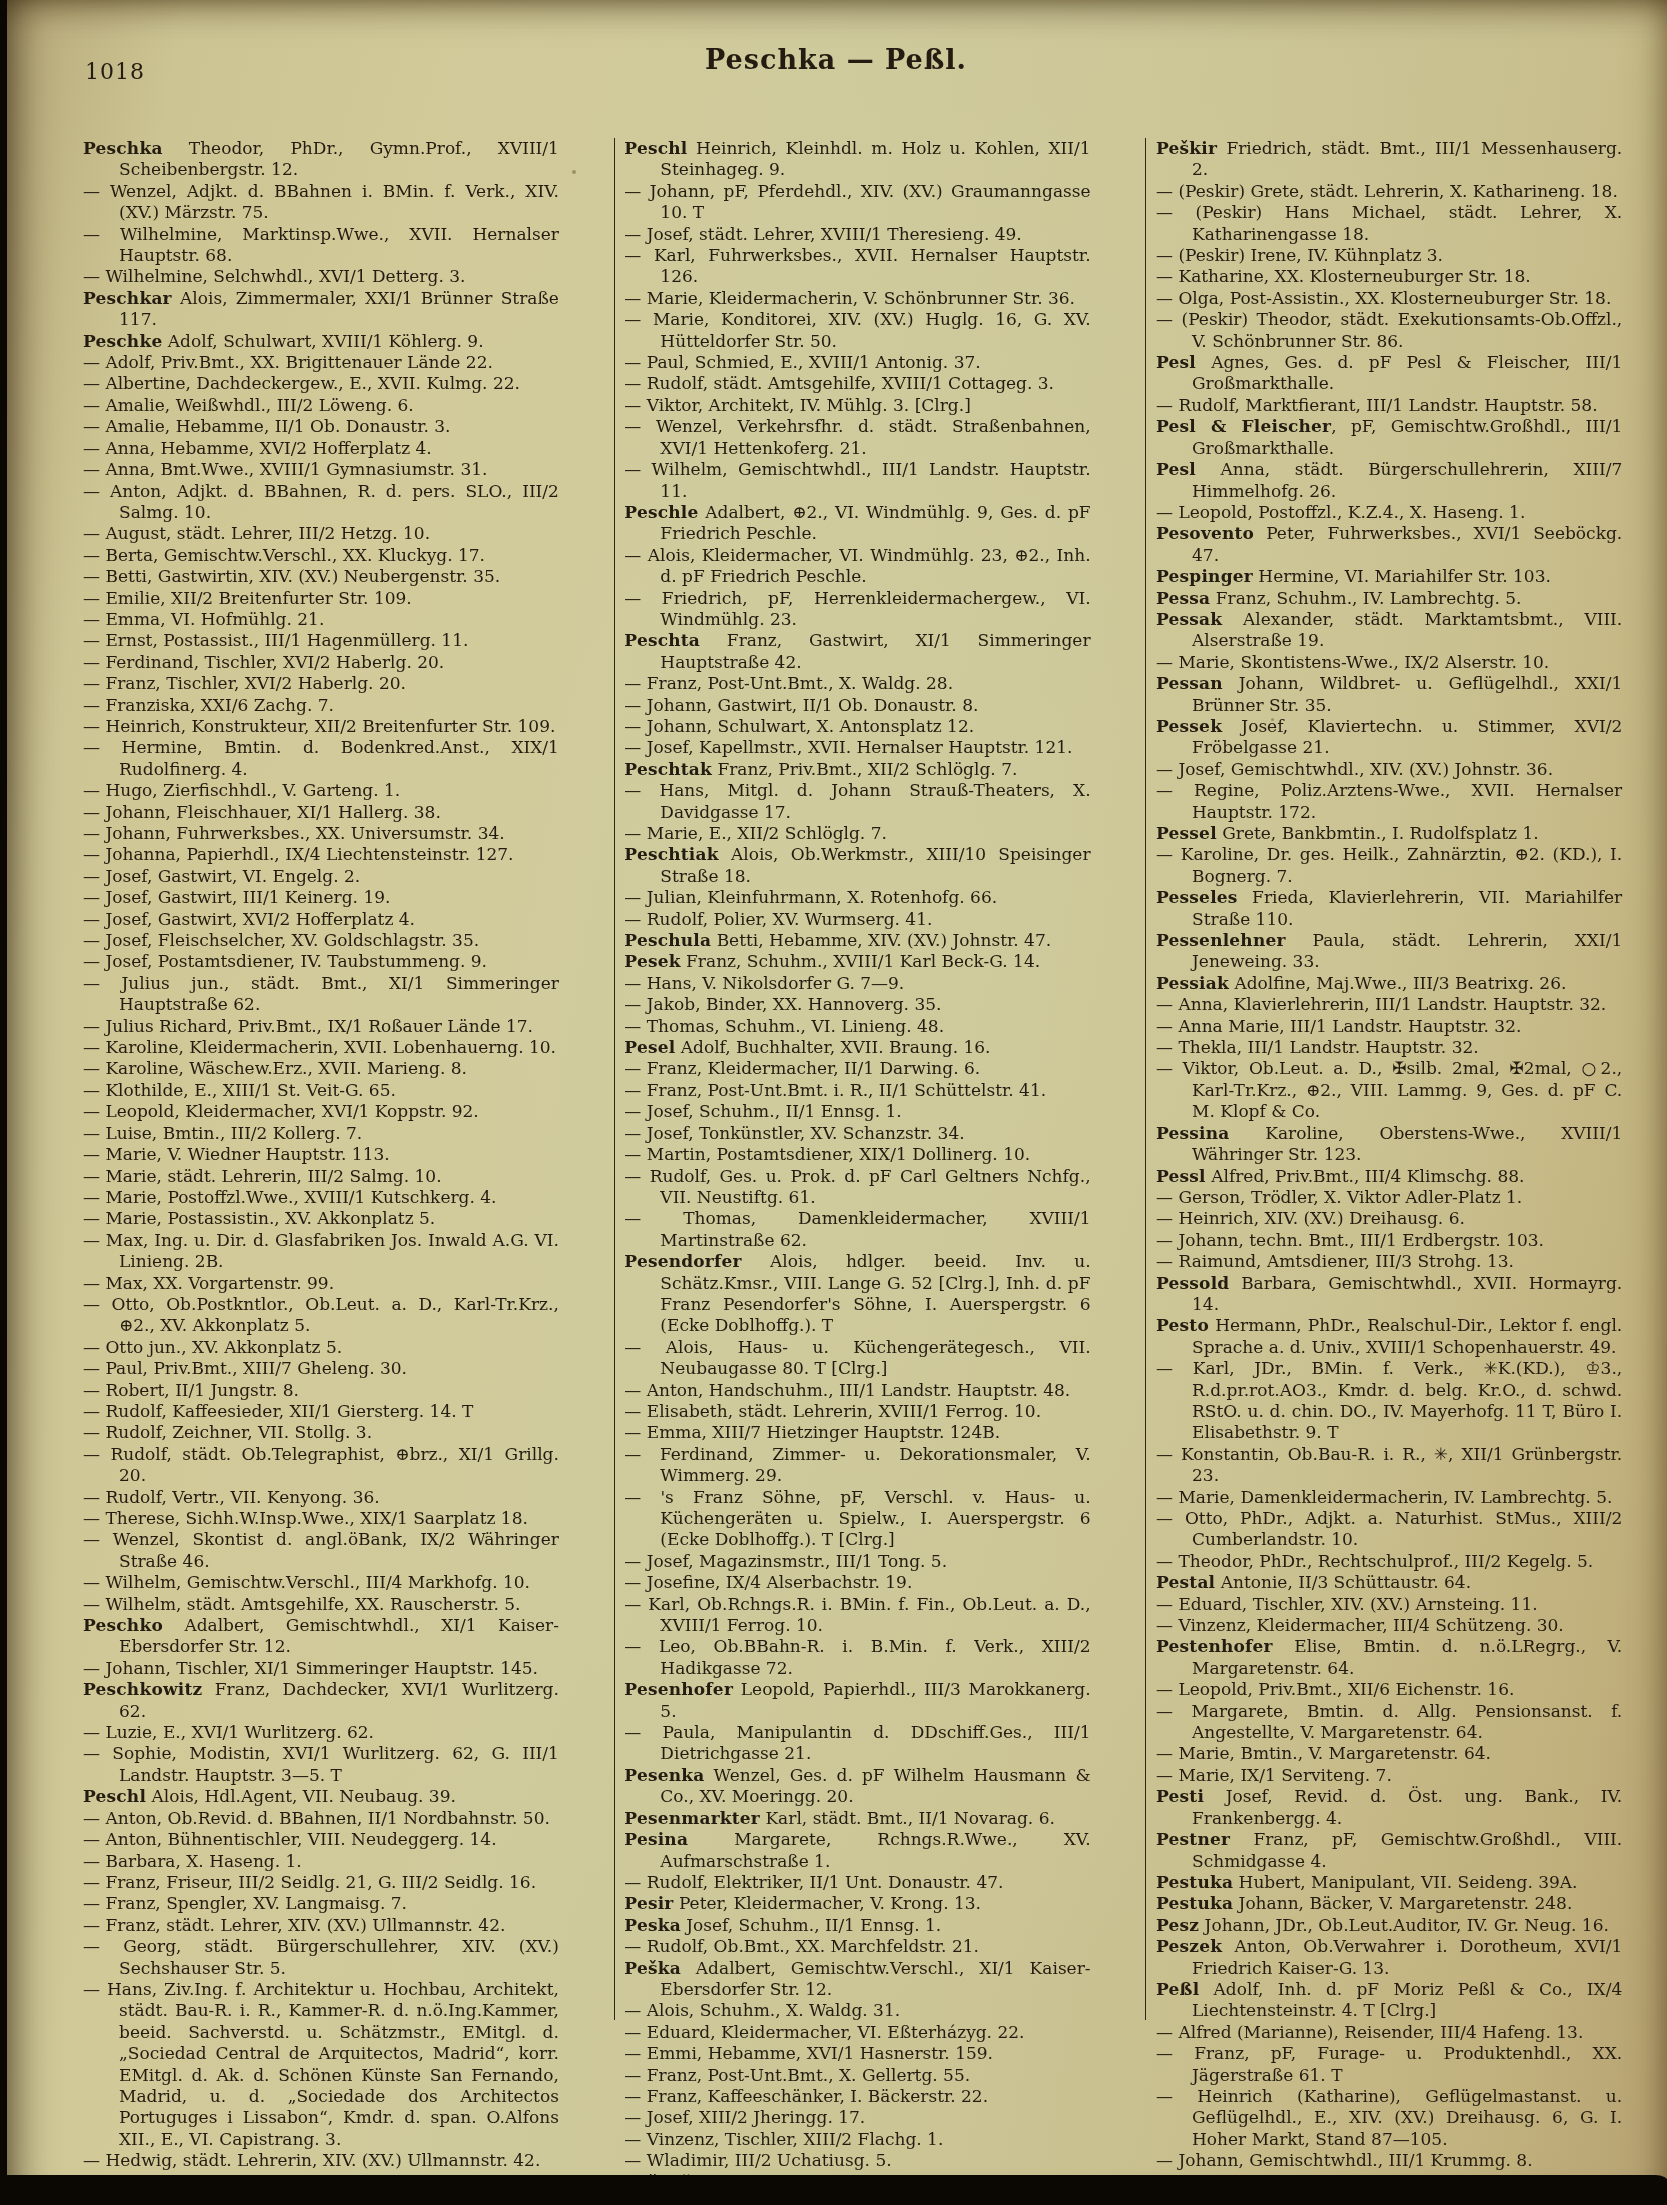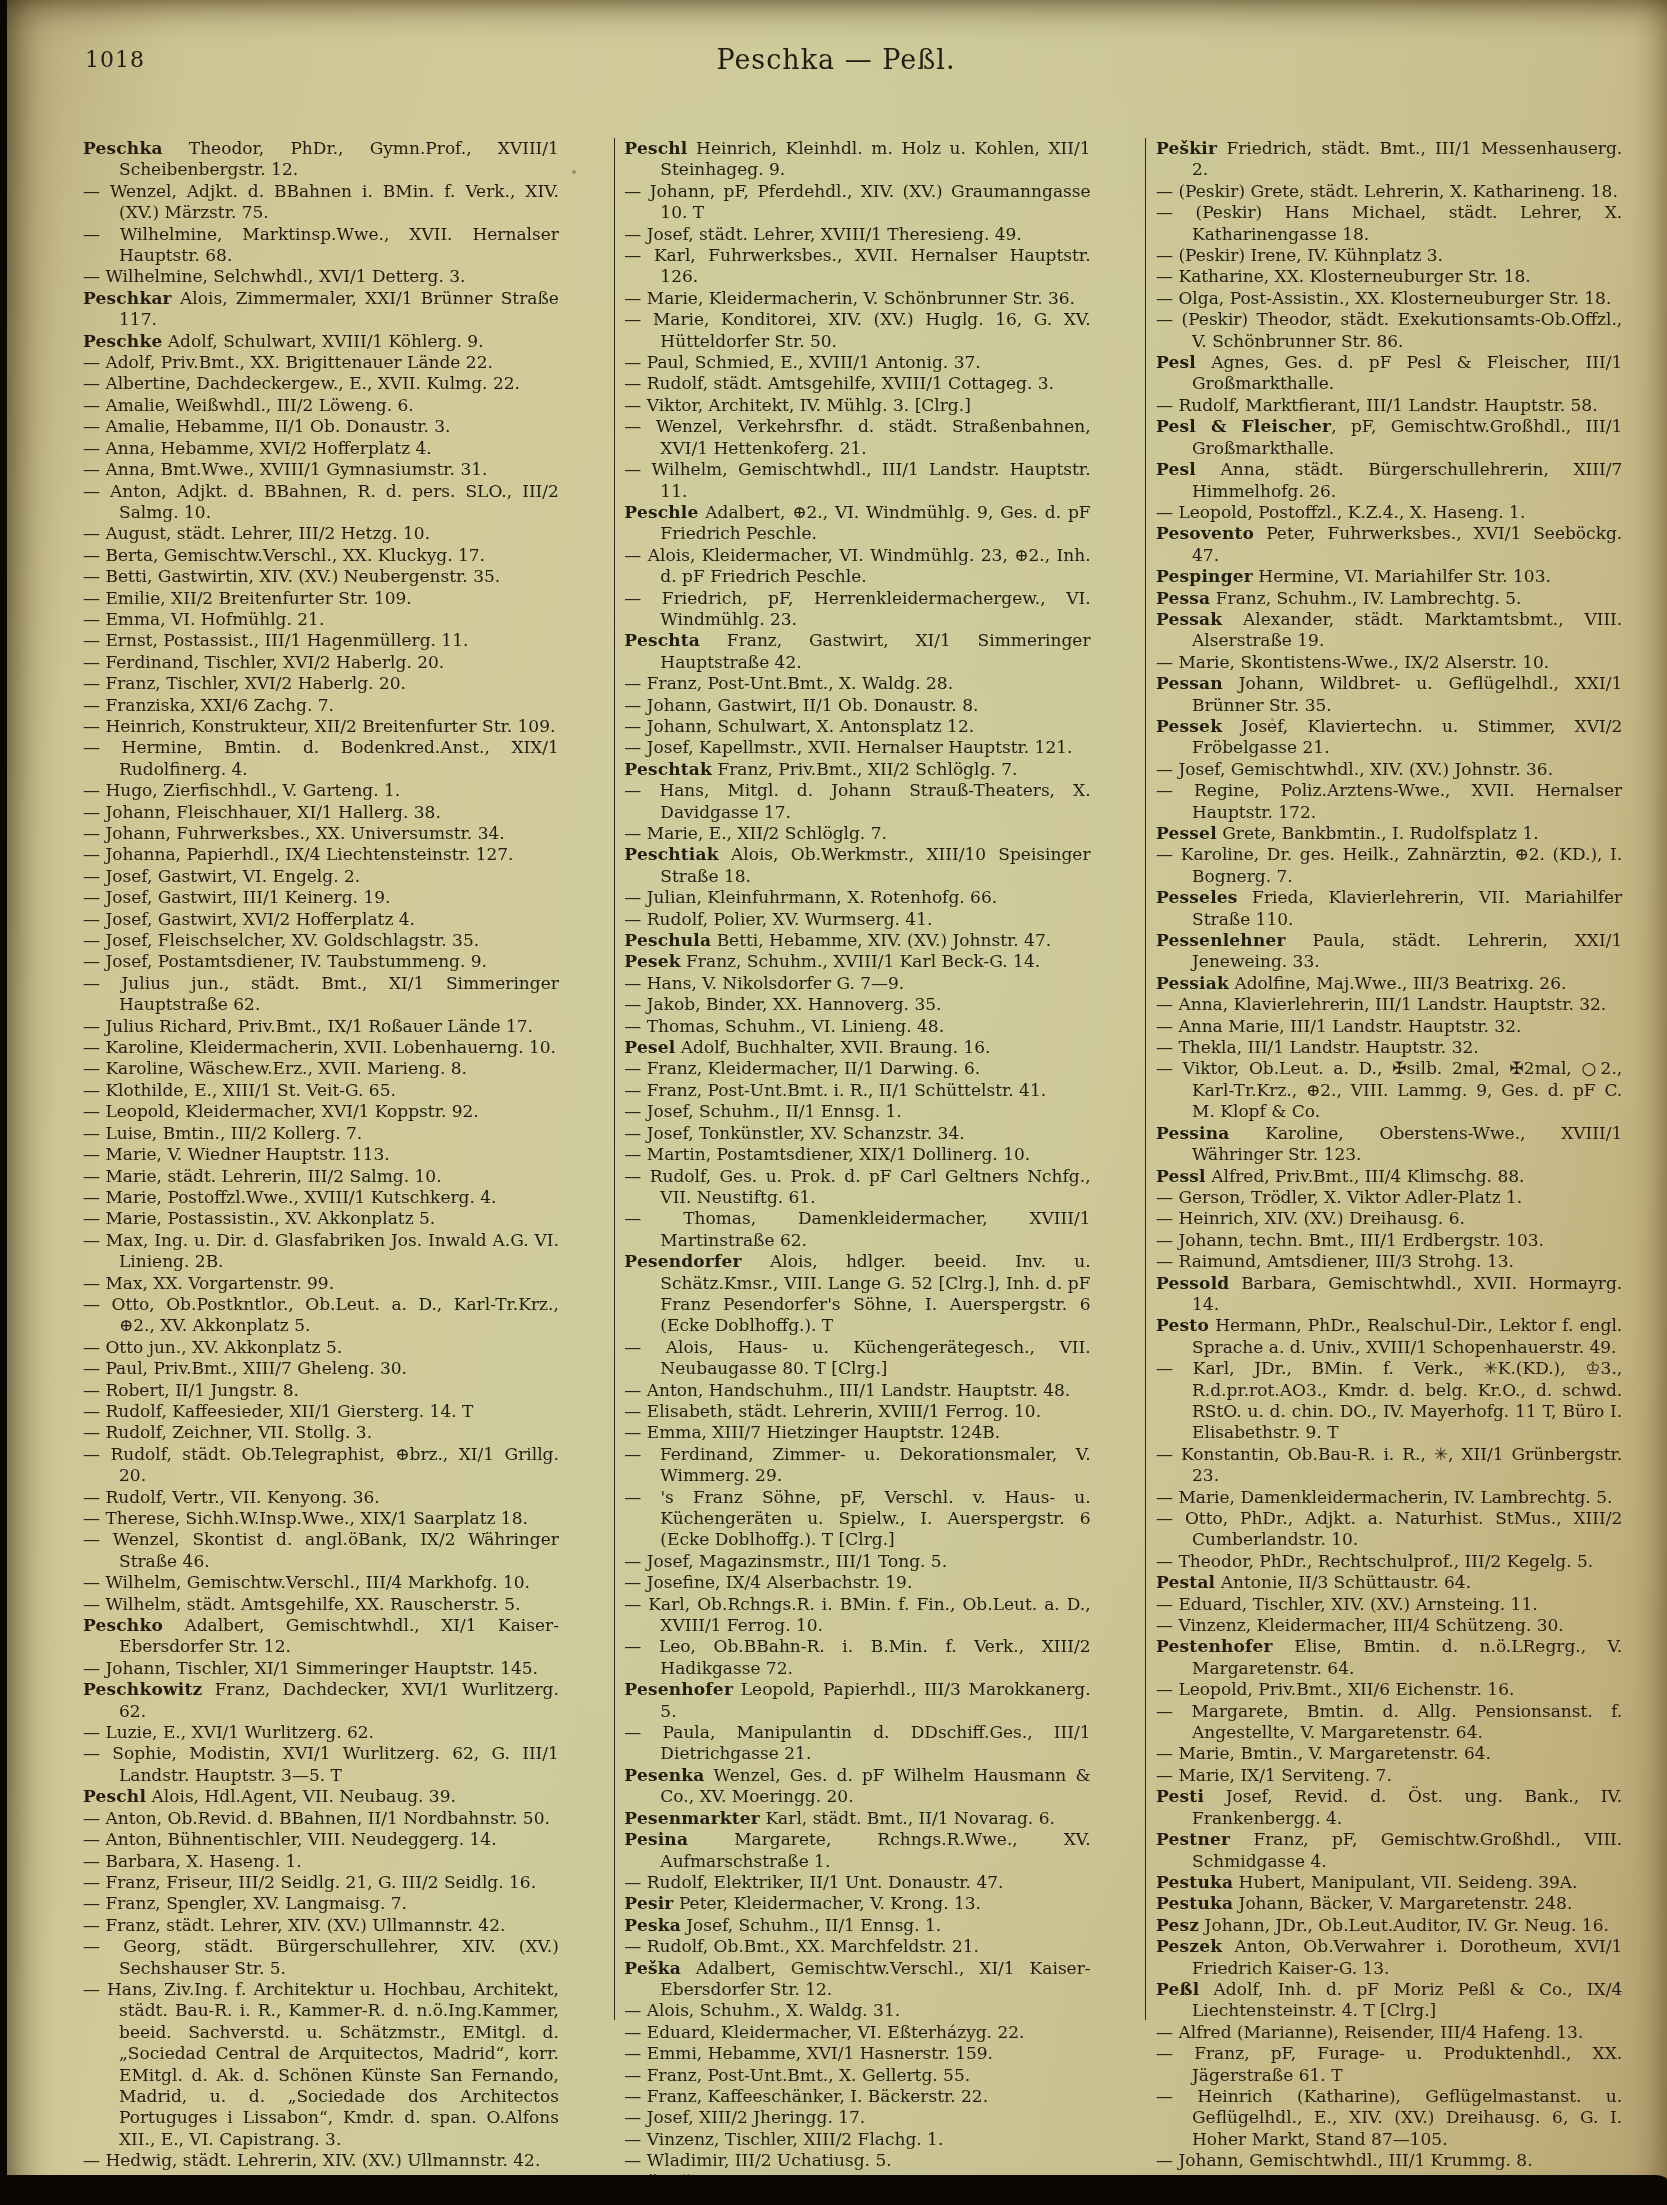--- a/index.html
+++ b/index.html
@@ -8,22 +8,22 @@
       radial-gradient(ellipse 1261px 1552px at 52% 42%, rgba(210,206,160,.55), rgba(0,0,0,0) 70%),
       linear-gradient(100deg,#b6a878 0%,#cdc493 9%,#d2c998 22%,#cfca9c 40%,#ccc697 58%,#c9bf8e 76%,#c0b07c 92%,#b5a171 100%);
     font-family:"DejaVu Serif","Liberation Serif",serif;color:#241c10;}
   .scan::before{content:"";position:absolute;inset:0;pointer-events:none;
     box-shadow:inset 26px 0 44px -14.6px rgba(40,25,5,.75), inset -19.4px 0 39px -17.5px rgba(70,45,10,.5),
                inset 0 19.4px 44px -24px rgba(60,40,10,.55), inset 0 -14.6px 34px -19.4px rgba(60,40,10,.35);}
   .edge-left{position:absolute;left:0;top:0;width:6.8px;height:100%;background:#0b0804;}
   .edge-bottom{position:absolute;left:0;bottom:0;width:100%;height:30px;background:#0b0804;
     border-radius:8.7px 12.6px 0 0 / 4.9px 6.8px 0 0;}
   .pagehead{position:relative;height:97px;}
-  .pageno{position:absolute;left:85px;top:47px;font-size:22px;letter-spacing:1px;font-weight:400;}
-  .title{position:absolute;left:4px;right:0;top:44px;text-align:center;font-size:27px;font-weight:400;letter-spacing:1px;}
+  .pageno{position:absolute;left:85px;top:59px;font-size:22px;letter-spacing:1px;font-weight:400;}
+  .title{position:absolute;left:4px;right:0;top:44px;text-align:center;font-size:27px;font-weight:700;letter-spacing:1px;}
   .cols{display:flex;align-items:stretch;margin:41px 39px 0 83px;height:1882px;gap:48px;}
   .col{width:505px;font-size:17px;line-height:21.4px;text-align:justify;}
   .col .inner{padding-right:6.8px;}
   .col + .col{border-left:1.5px solid #2e2618;}
   .col + .col .inner{padding-left:9.7px;}
   .entry{padding-left:36px;text-indent:-36px;}
   .entry b{font-weight:700;letter-spacing:0.2px;}
   .speck{position:absolute;border-radius:50%;background:rgba(60,40,15,.35);}
 </style>
 </head>

